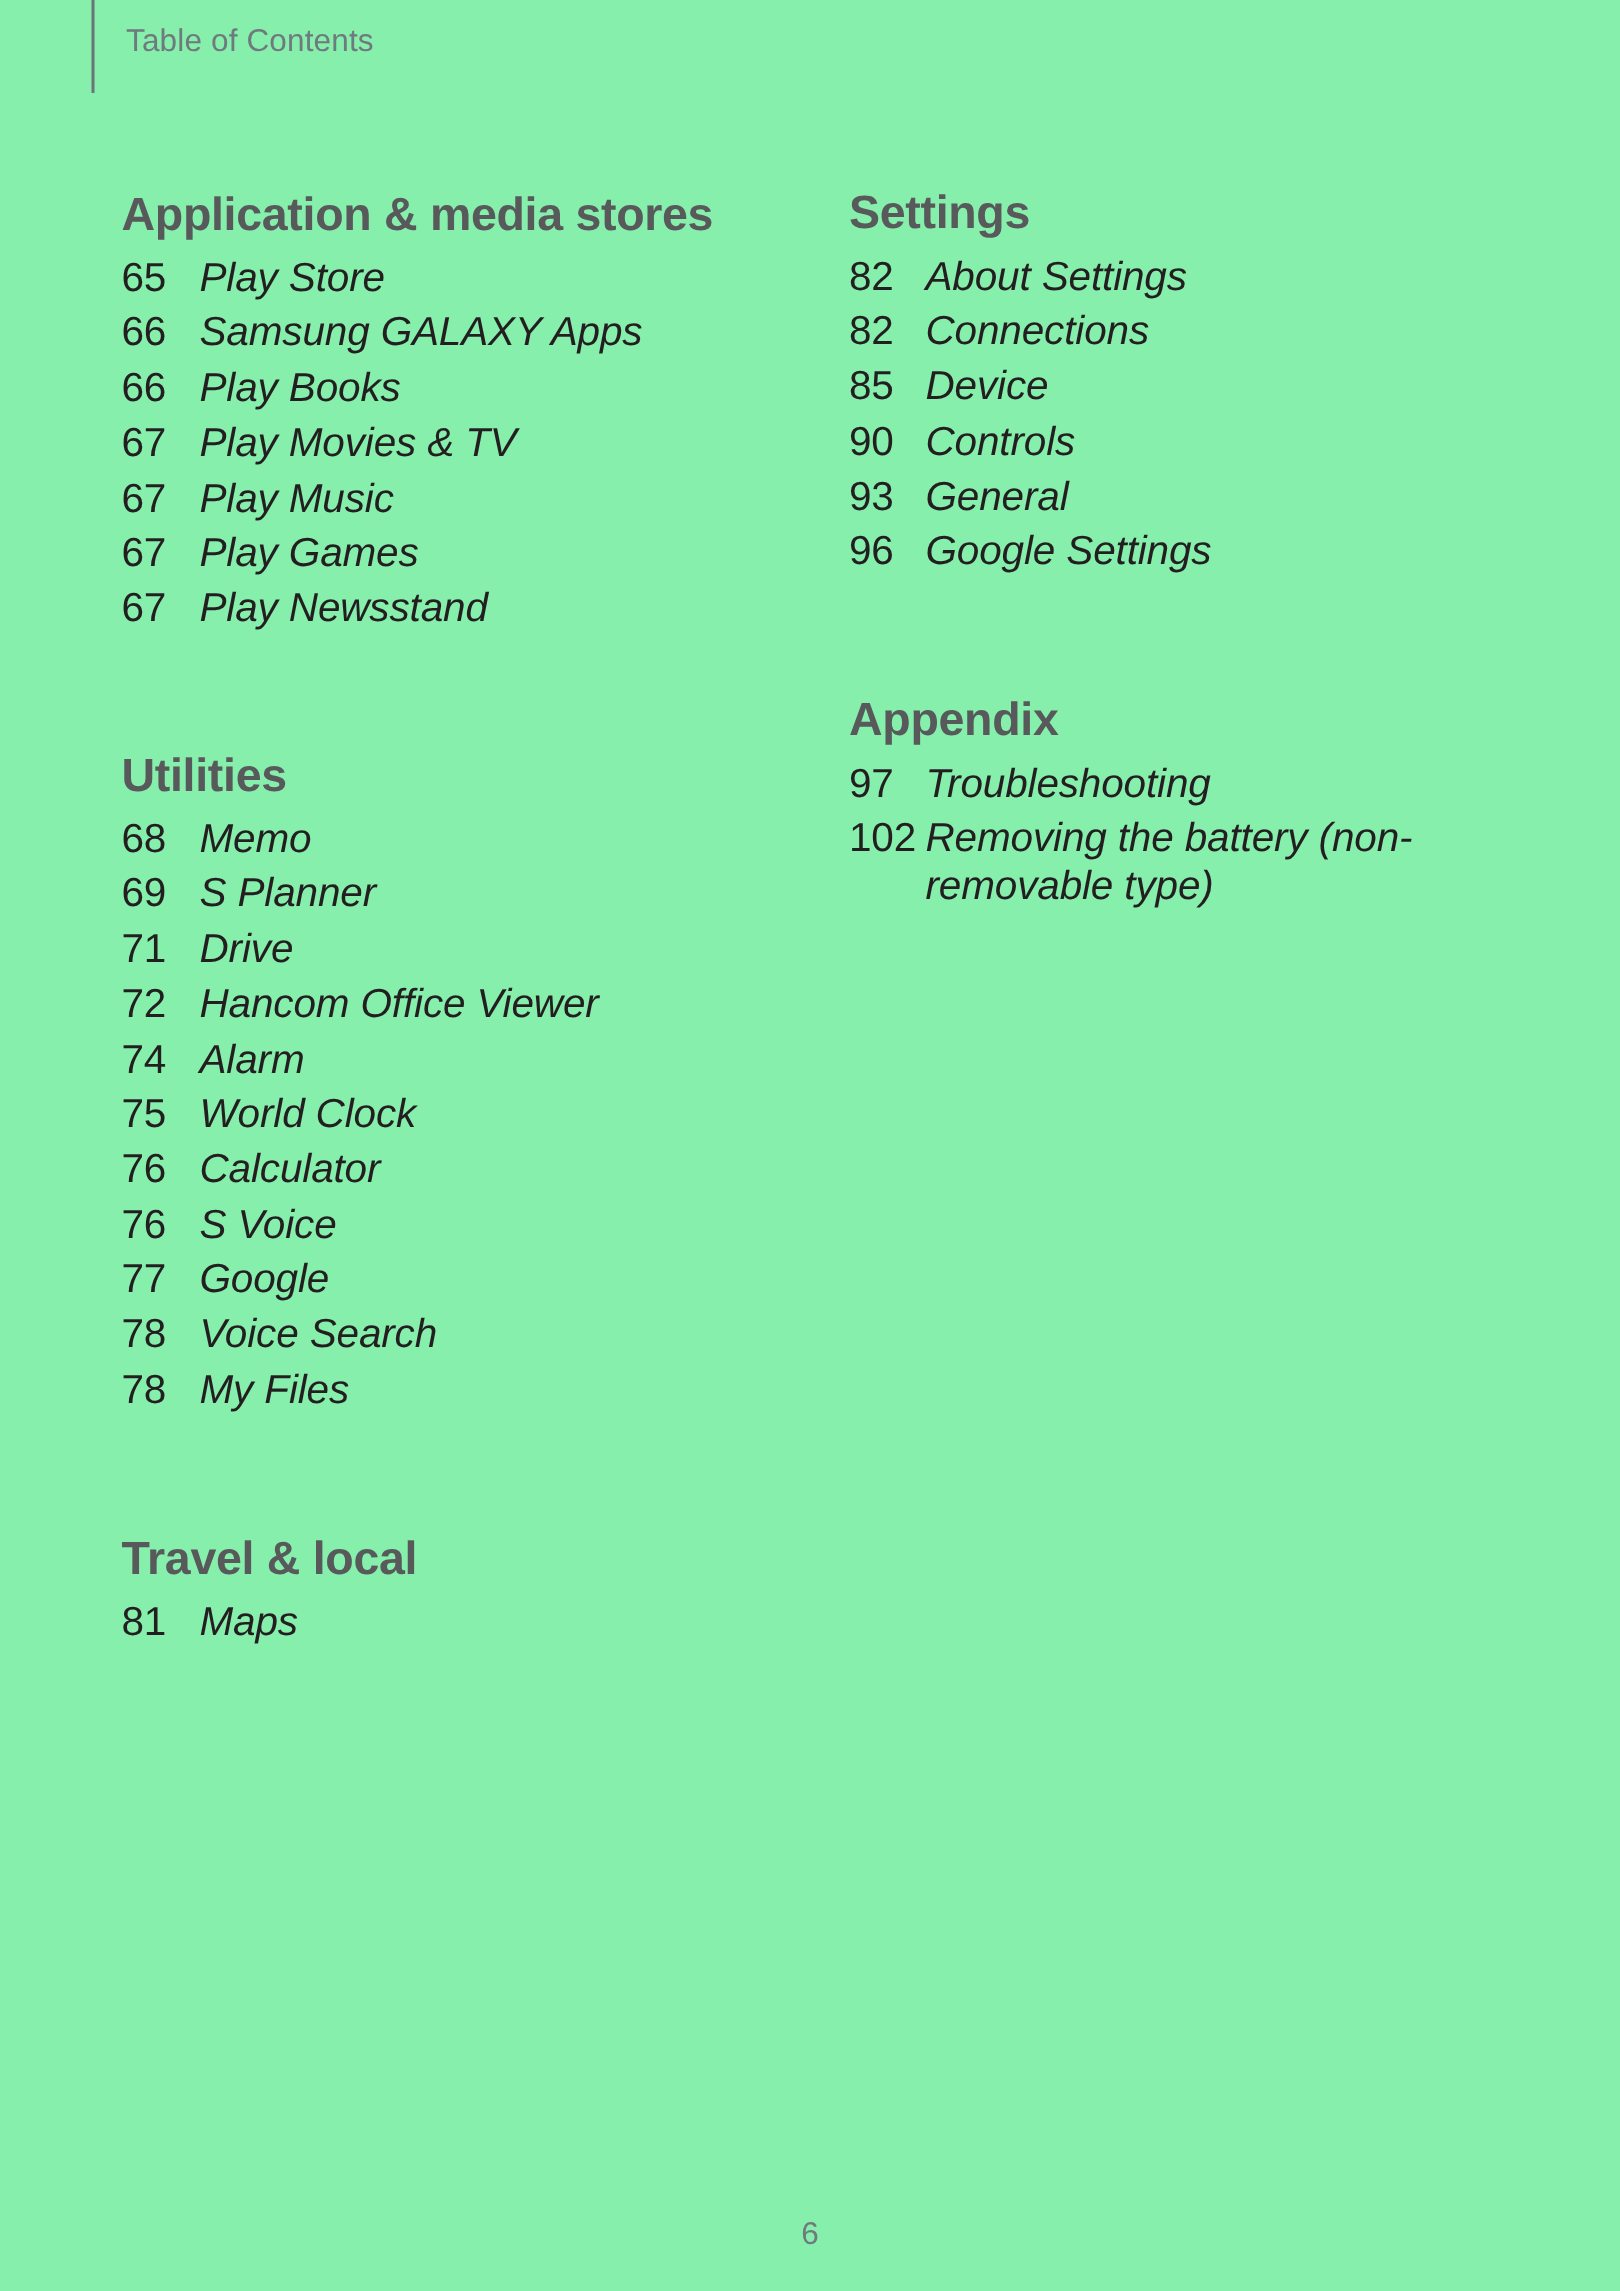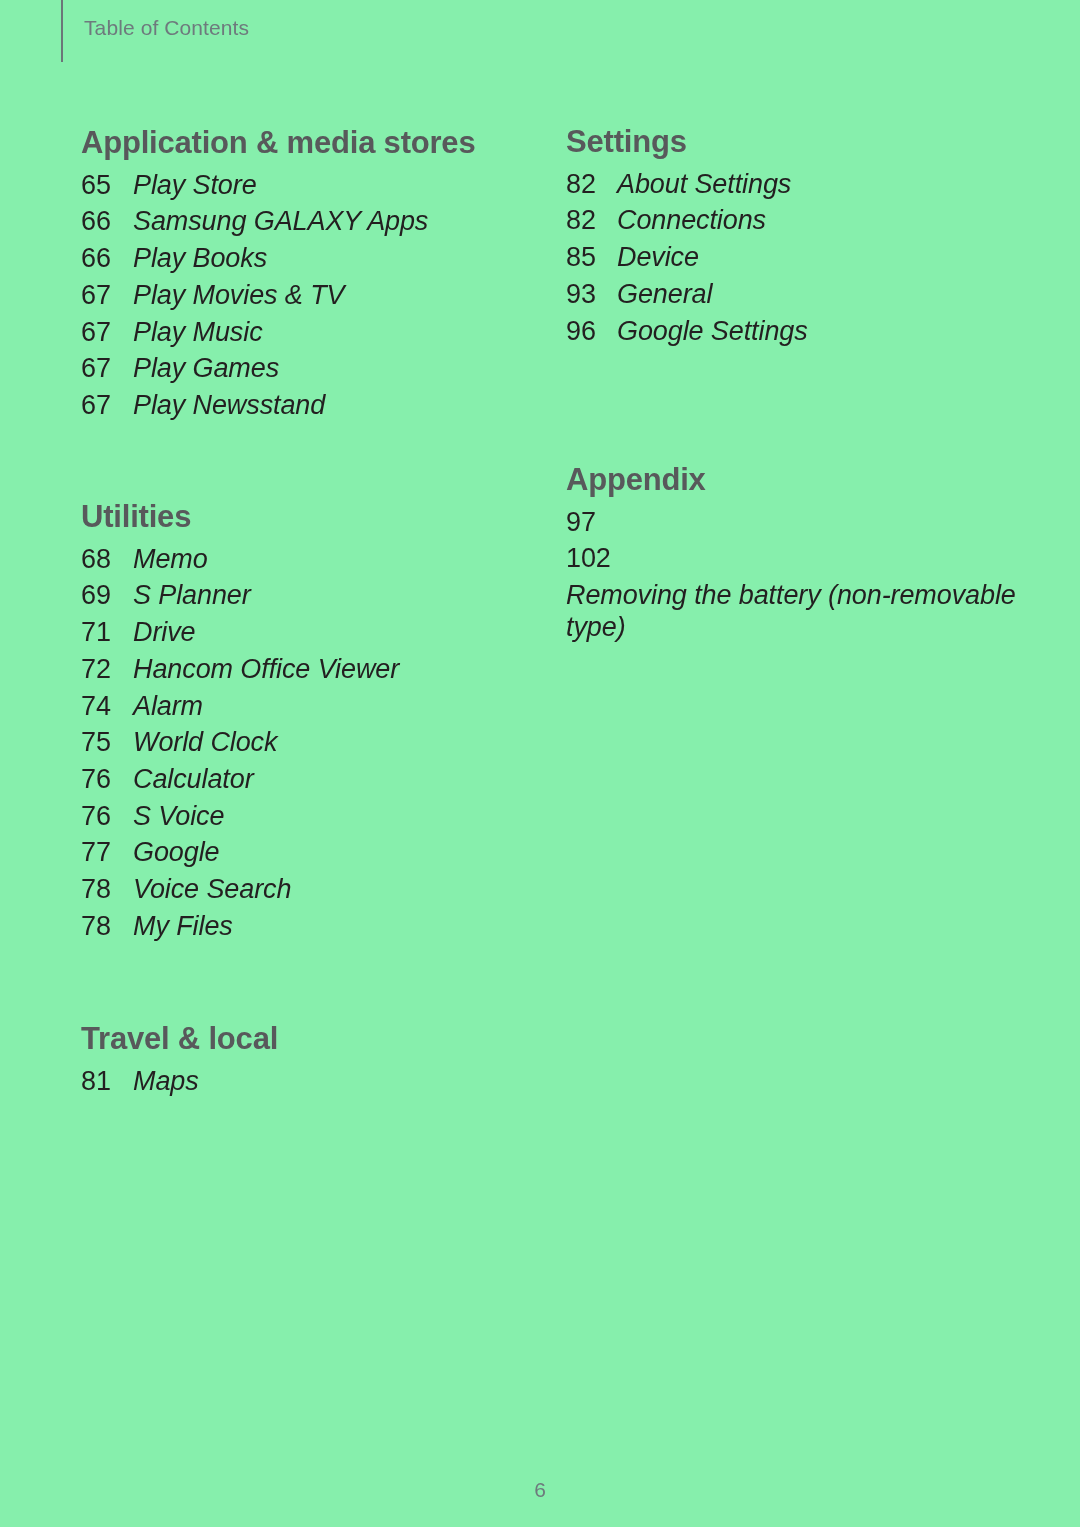--- a/index.html
+++ b/index.html
@@ -92,21 +92,21 @@
   }
   .col-left  .toc-page { width: 52px; }
   .col-right .toc-page { width: 51px; }
 
   .toc-title {
     flex: 1 1 auto;
     font-style: italic;
   }
 
   
-  .toc-entry.wrap { line-height: 32px; flex-direction: column; }
+  .toc-entry.wrap { line-height: 32px; }
   .toc-entry.wrap .toc-page { line-height: 36.7px; }
   .toc-entry.wrap .toc-title { line-height: 32px; padding-top: 2px; }
 
   
   .page-number {
     position: absolute;
     left: 0;
     right: 0;
     top: 1478px;
     text-align: center;
@@ -228,34 +228,39 @@
             </li>
             <li class="toc-entry">
               <span class="toc-page">82</span>
               <span class="toc-title">Connections</span>
             </li>
             <li class="toc-entry">
               <span class="toc-page">85</span>
               <span class="toc-title">Device</span>
             </li>
             <li class="toc-entry">
+              <span class="toc-page">90</span>
+              <span class="toc-title">Controls</span>
+            </li>
+            <li class="toc-entry">
               <span class="toc-page">93</span>
               <span class="toc-title">General</span>
             </li>
             <li class="toc-entry">
               <span class="toc-page">96</span>
               <span class="toc-title">Google Settings</span>
             </li>
           </ul>
         </div>
         <div class="section" style="top: 463px;">
           <div class="section-heading">Appendix</div>
           <ul class="toc-list">
             <li class="toc-entry">
               <span class="toc-page">97</span>
+              <span class="toc-title">Troubleshooting</span>
             </li>
             <li class="toc-entry wrap">
               <span class="toc-page">102</span>
               <span class="toc-title">Removing the battery (non-removable type)</span>
             </li>
           </ul>
         </div>
       </div>
   </div>
 

